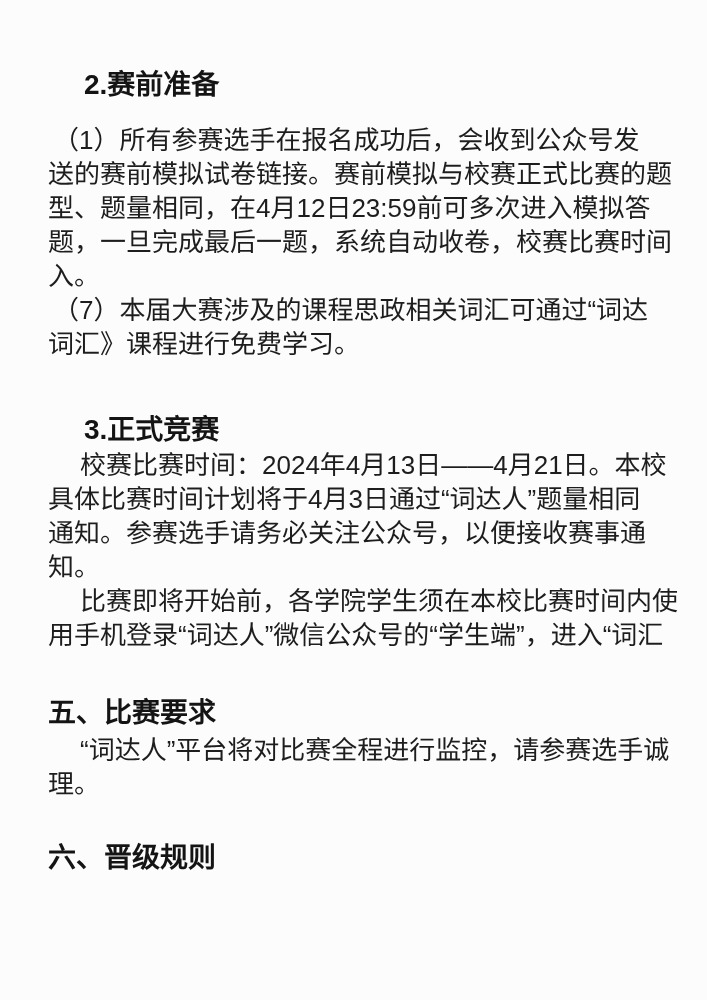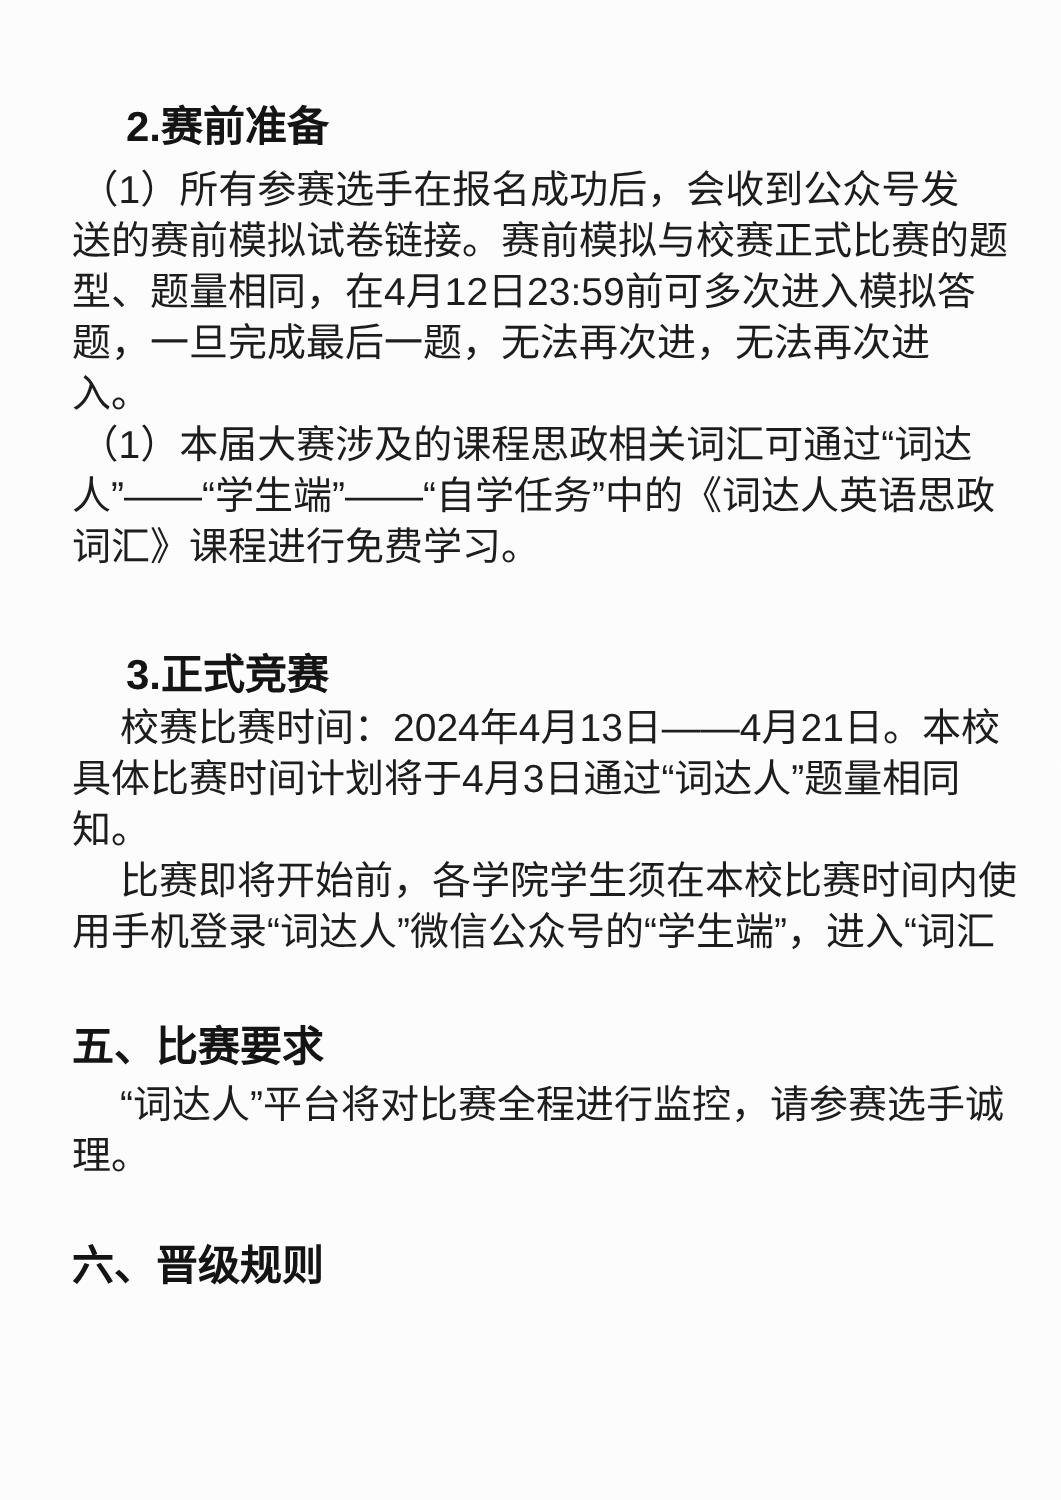--- a/index.html
+++ b/index.html
@@ -32,51 +32,51 @@
   }
   .heading-numbered { padding-left: 36px; }
   .heading-section  { padding-left: 0; }
   
   .p { font-size: 26px; line-height: 34px; }
   .p .line { white-space: nowrap; }
   .p.variant-paren  .line.first { padding-left: 5px; }
   .p.variant-indent .line.first { padding-left: 32px; }
   
   .block-0 { margin-top: 67px; }
-  .block-1 { margin-top: 6px; }
+  .block-1 { margin-top: 20px; }
   .block-2 { margin-top: 0; }
   .block-3 { margin-top: 51px; }
   .block-4 { margin-top: 0; }
   .block-5 { margin-top: 0; }
   .block-6 { margin-top: 45px; font-family: Liberation Mono, monospace; }
   .block-7 { margin-top: 0; }
   .block-8 { margin-top: 39px; }
 </style>
 </head>
 <body>
 
 <div class="page">
   <div class="doc-body">
       <div class="h heading-numbered block-0">2.赛前准备</div>
       <div class="p variant-paren block-1">
         <div class="line first">（1）所有参赛选手在报名成功后，会收到公众号发</div>
         <div class="line">送的赛前模拟试卷链接。赛前模拟与校赛正式比赛的题</div>
         <div class="line">型、题量相同，在4月12日23:59前可多次进入模拟答</div>
-        <div class="line">题，一旦完成最后一题，无法再次进，无法再次进</div>
+        <div class="line">题，一旦完成最后一题，系统自动收卷，校赛比赛时间</div>
         <div class="line">入。</div>
       </div>
       <div class="p variant-paren block-2">
-        <div class="line first">（1）本届大赛涉及的课程思政相关词汇可通过“词达</div>
-        <div class="line">人”——“学生端”——“自学任务”中的《词达人英语思政</div>
+        <div class="line first">（7）本届大赛涉及的课程思政相关词汇可通过“词达</div>
         <div class="line">词汇》课程进行免费学习。</div>
       </div>
       <div class="h heading-numbered block-3">3.正式竞赛</div>
       <div class="p variant-indent block-4">
         <div class="line first">校赛比赛时间：2024年4月13日——4月21日。本校</div>
         <div class="line">具体比赛时间计划将于4月3日通过“词达人”题量相同</div>
+        <div class="line">通知。参赛选手请务必关注公众号，以便接收赛事通</div>
         <div class="line">知。</div>
       </div>
       <div class="p variant-indent block-5">
         <div class="line first">比赛即将开始前，各学院学生须在本校比赛时间内使</div>
         <div class="line">用手机登录“词达人”微信公众号的“学生端”，进入“词汇</div>
       </div>
       <div class="h heading-section block-6">五、比赛要求</div>
       <div class="p variant-indent block-7">
         <div class="line first">“词达人”平台将对比赛全程进行监控，请参赛选手诚</div>
         <div class="line">理。</div>

